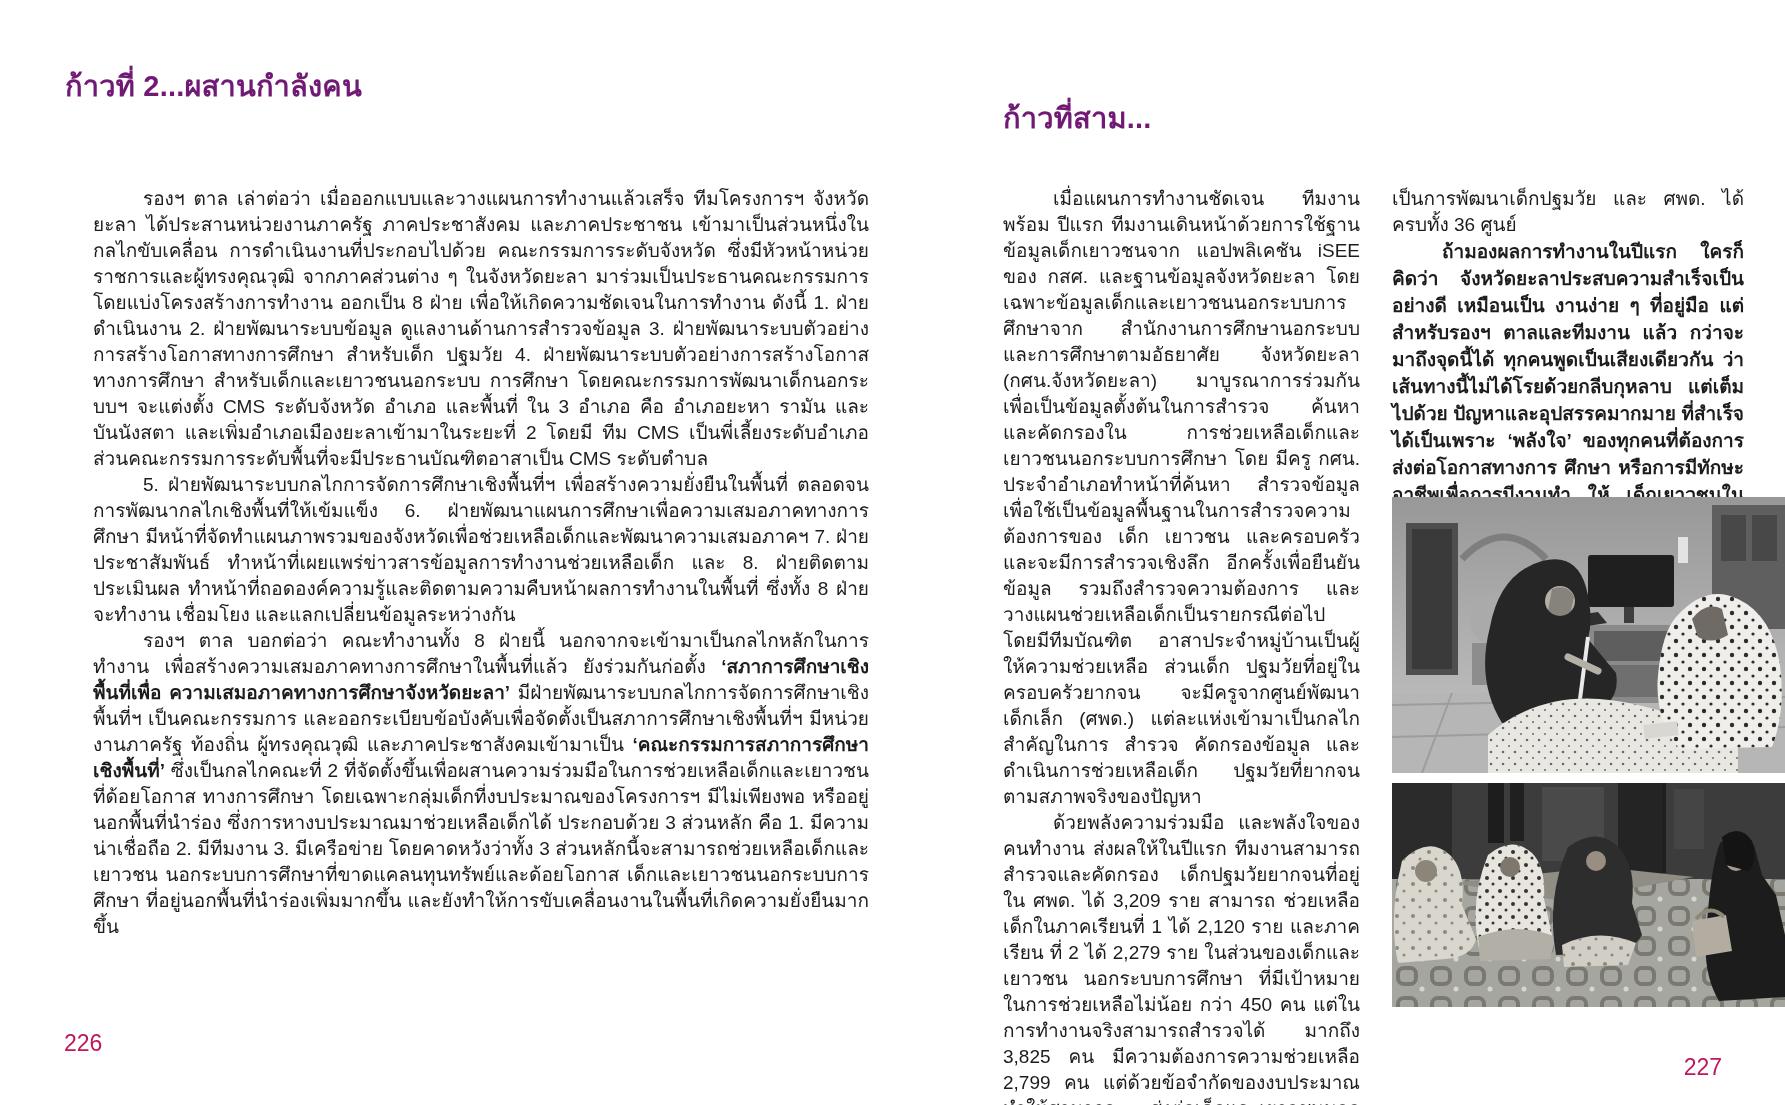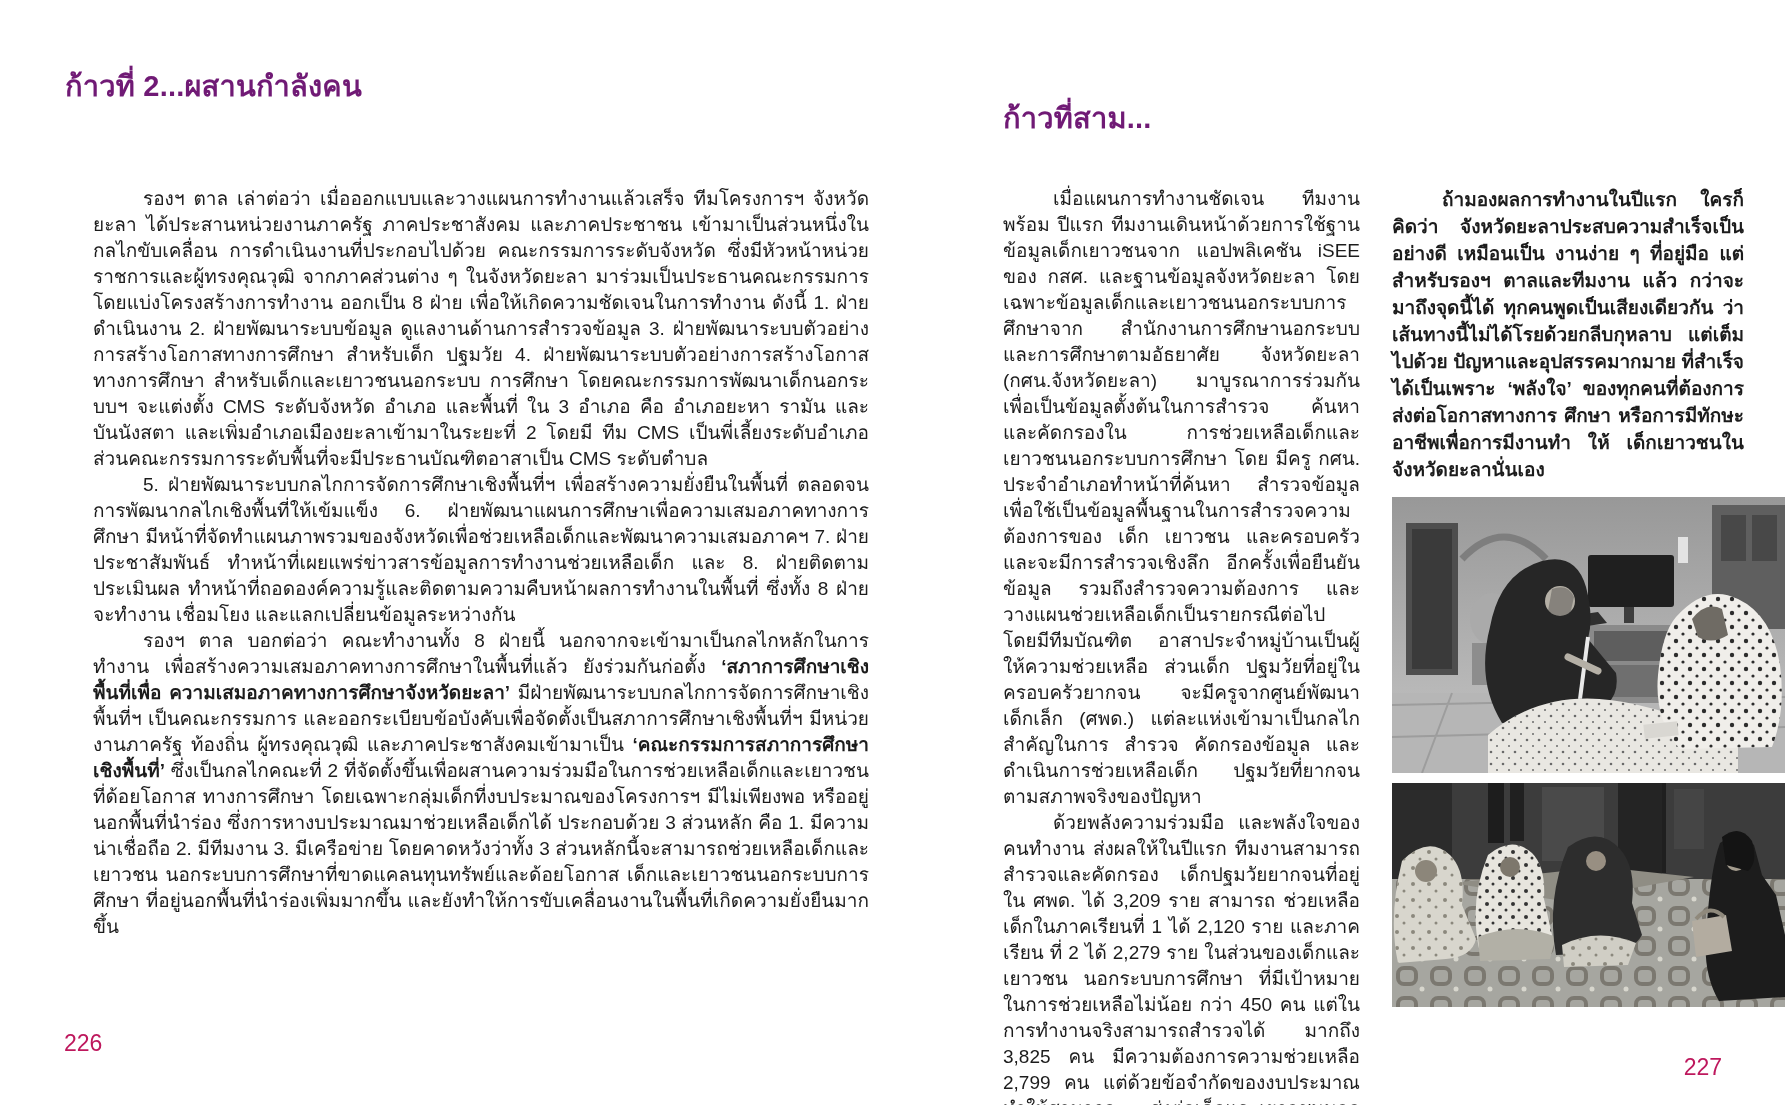--- a/index.html
+++ b/index.html
@@ -63,20 +63,21 @@
   <section>
     <h1 class="heading" id="right-heading">
       <span class="hline">ก้าวที่สาม...</span>
     </h1>
 
     <div class="body-col" id="right-col-a">
         <p class="indent"><span>เมื่อแผนการทำงานชัดเจน ทีมงานพร้อม ปีแรก ทีมงานเดินหน้าด้วยการใช้ฐานข้อมูลเด็กเยาวชนจาก แอปพลิเคชัน iSEE ของ กสศ. และฐานข้อมูลจังหวัดยะลา โดยเฉพาะข้อมูลเด็กและเยาวชนนอกระบบการศึกษาจาก สำนักงานการศึกษานอกระบบและการศึกษาตามอัธยาศัย จังหวัดยะลา (กศน.จังหวัดยะลา) มาบูรณาการร่วมกัน เพื่อเป็นข้อมูลตั้งต้นในการสำรวจ ค้นหา และคัดกรองใน การช่วยเหลือเด็กและเยาวชนนอกระบบการศึกษา โดย มีครู กศน. ประจำอำเภอทำหน้าที่ค้นหา สำรวจข้อมูล เพื่อใช้เป็นข้อมูลพื้นฐานในการสำรวจความต้องการของ เด็ก เยาวชน และครอบครัว และจะมีการสำรวจเชิงลึก อีกครั้งเพื่อยืนยันข้อมูล รวมถึงสำรวจความต้องการ และ วางแผนช่วยเหลือเด็กเป็นรายกรณีต่อไป โดยมีทีมบัณฑิต อาสาประจำหมู่บ้านเป็นผู้ให้ความช่วยเหลือ ส่วนเด็ก ปฐมวัยที่อยู่ในครอบครัวยากจน จะมีครูจากศูนย์พัฒนา เด็กเล็ก (ศพด.) แต่ละแห่งเข้ามาเป็นกลไกสำคัญในการ สำรวจ คัดกรองข้อมูล และดำเนินการช่วยเหลือเด็ก ปฐมวัยที่ยากจนตามสภาพจริงของปัญหา</span></p>
         <p class="indent"><span>ด้วยพลังความร่วมมือ และพลังใจของคนทำงาน ส่งผลให้ในปีแรก ทีมงานสามารถสำรวจและคัดกรอง เด็กปฐมวัยยากจนที่อยู่ใน ศพด. ได้ 3,209 ราย สามารถ ช่วยเหลือเด็กในภาคเรียนที่ 1 ได้ 2,120 ราย และภาคเรียน ที่ 2 ได้ 2,279 ราย ในส่วนของเด็กและเยาวชน นอกระบบการศึกษา ที่มีเป้าหมายในการช่วยเหลือไม่น้อย กว่า 450 คน แต่ในการทำงานจริงสามารถสำรวจได้ มากถึง 3,825 คน มีความต้องการความช่วยเหลือ 2,799 คน แต่ด้วยข้อจำกัดของงบประมาณทำให้สามารถ ส่งต่อเด็กและเยาวชนนอกระบบการศึกษาให้กลับเข้าสู่ ระบบการศึกษาหรือฝึกอาชีพได้เพียง 482 คน ส่วน การพัฒนาการบริหารจัดการเพื่อการยกระดับศูนย์พัฒนา เด็กเล็กในพื้นที่อำเภอนำร่องอย่าง อำเภอรามัน อำเภอ ยะหา และอำเภอบันนังสตา ก็มีการดำเนินกิจกรรมที่</span></p>
       </div>
     <div class="body-col" id="right-col-b">
+        <p class=""><span>เป็นการพัฒนาเด็กปฐมวัย และ ศพด. ได้ครบทั้ง 36 ศูนย์</span></p>
         <p class="indent bold"><span class="b">ถ้ามองผลการทำงานในปีแรก ใครก็คิดว่า จังหวัดยะลาประสบความสำเร็จเป็นอย่างดี เหมือนเป็น งานง่าย ๆ ที่อยู่มือ แต่สำหรับรองฯ ตาลและทีมงาน แล้ว กว่าจะมาถึงจุดนี้ได้ ทุกคนพูดเป็นเสียงเดียวกัน ว่า เส้นทางนี้ไม่ได้โรยด้วยกลีบกุหลาบ แต่เต็มไปด้วย ปัญหาและอุปสรรคมากมาย ที่สำเร็จได้เป็นเพราะ ‘พลังใจ’ ของทุกคนที่ต้องการส่งต่อโอกาสทางการ ศึกษา หรือการมีทักษะอาชีพเพื่อการมีงานทำ ให้ เด็กเยาวชนในจังหวัดยะลานั่นเอง</span></p>
       </div>
 
     <div class="photo" id="photo-1" title="ภาพขาวดำ: หญิงคลุมฮิญาบสีเข้มนั่งเย็บผ้าบนพื้นบ้าน กับหญิงคลุมผ้าลายจุดนั่งอยู่ด้านขวา มีโทรทัศน์และตู้ไม้อยู่ด้านหลัง">
       <svg viewBox="0 0 393 276" preserveAspectRatio="none">
         <defs>
           <linearGradient id="wall1" x1="0" y1="0" x2="0" y2="1">
             <stop offset="0" stop-color="#989898"></stop>
             <stop offset="1" stop-color="#c6c6c6"></stop>
           </linearGradient>

